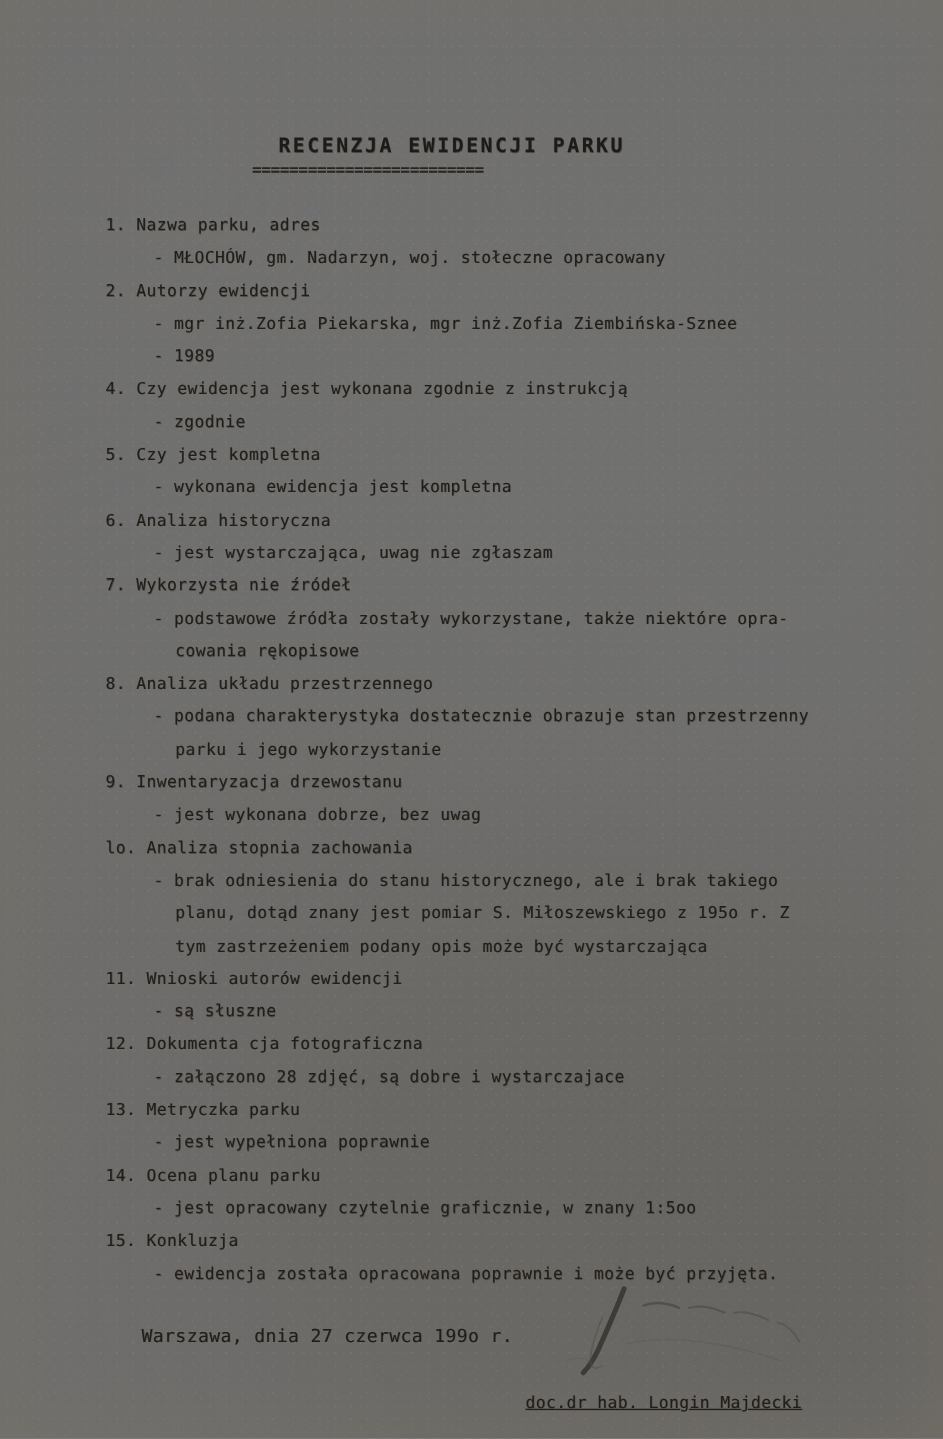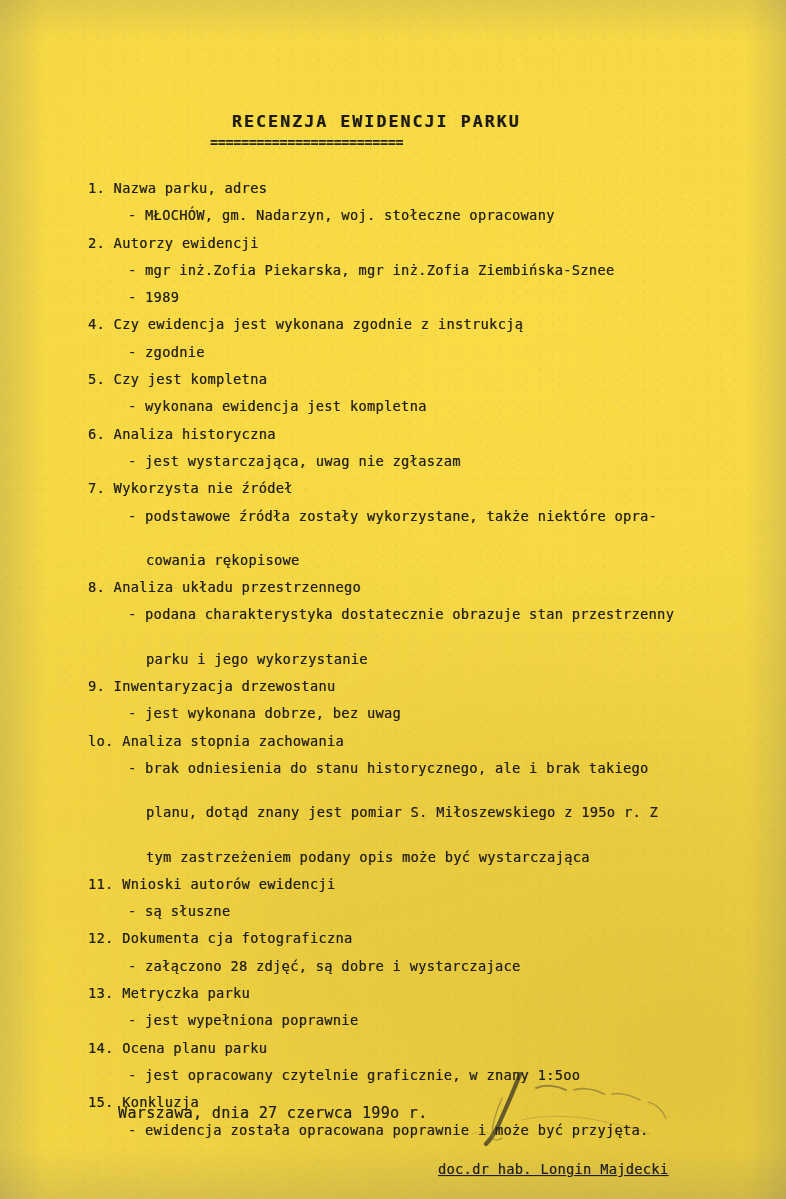--- a/index.html
+++ b/index.html
@@ -5,21 +5,21 @@
   html, body {
     margin: 0;
     padding: 0;
     background: #8e8e8e;
   }
   .page {
     position: relative;
     width: 786px;
     height: 1199px;
     overflow: hidden;
-    background: #fde047;
+    background: #737373;
     font-family: "DejaVu Sans Mono", "Liberation Mono", monospace;
     color: #23201c;
   }
   
   .paper-grain {
     position: absolute;
     inset: 0;
     pointer-events: none;
     background:
       radial-gradient(circle at 18% 12%, rgba(255,255,255,0.55) 0%, rgba(255,255,255,0) 42%),
@@ -107,21 +107,20 @@
       0.1px -0.35px 0 rgba(90,82,70,0.14);
   }
   .line.head {
     padding-left: 88px;
   }
   .line.sub {
     padding-left: 128px;
   }
   .line.cont {
     padding-left: 146px;
-    margin-top: 17px;
   }
 
   .footer-date {
     position: absolute;
     left: 118px;
     top: 1104px;
     font-size: 15px;
     letter-spacing: 0.35px;
     white-space: pre;
     color: #211e1a;

